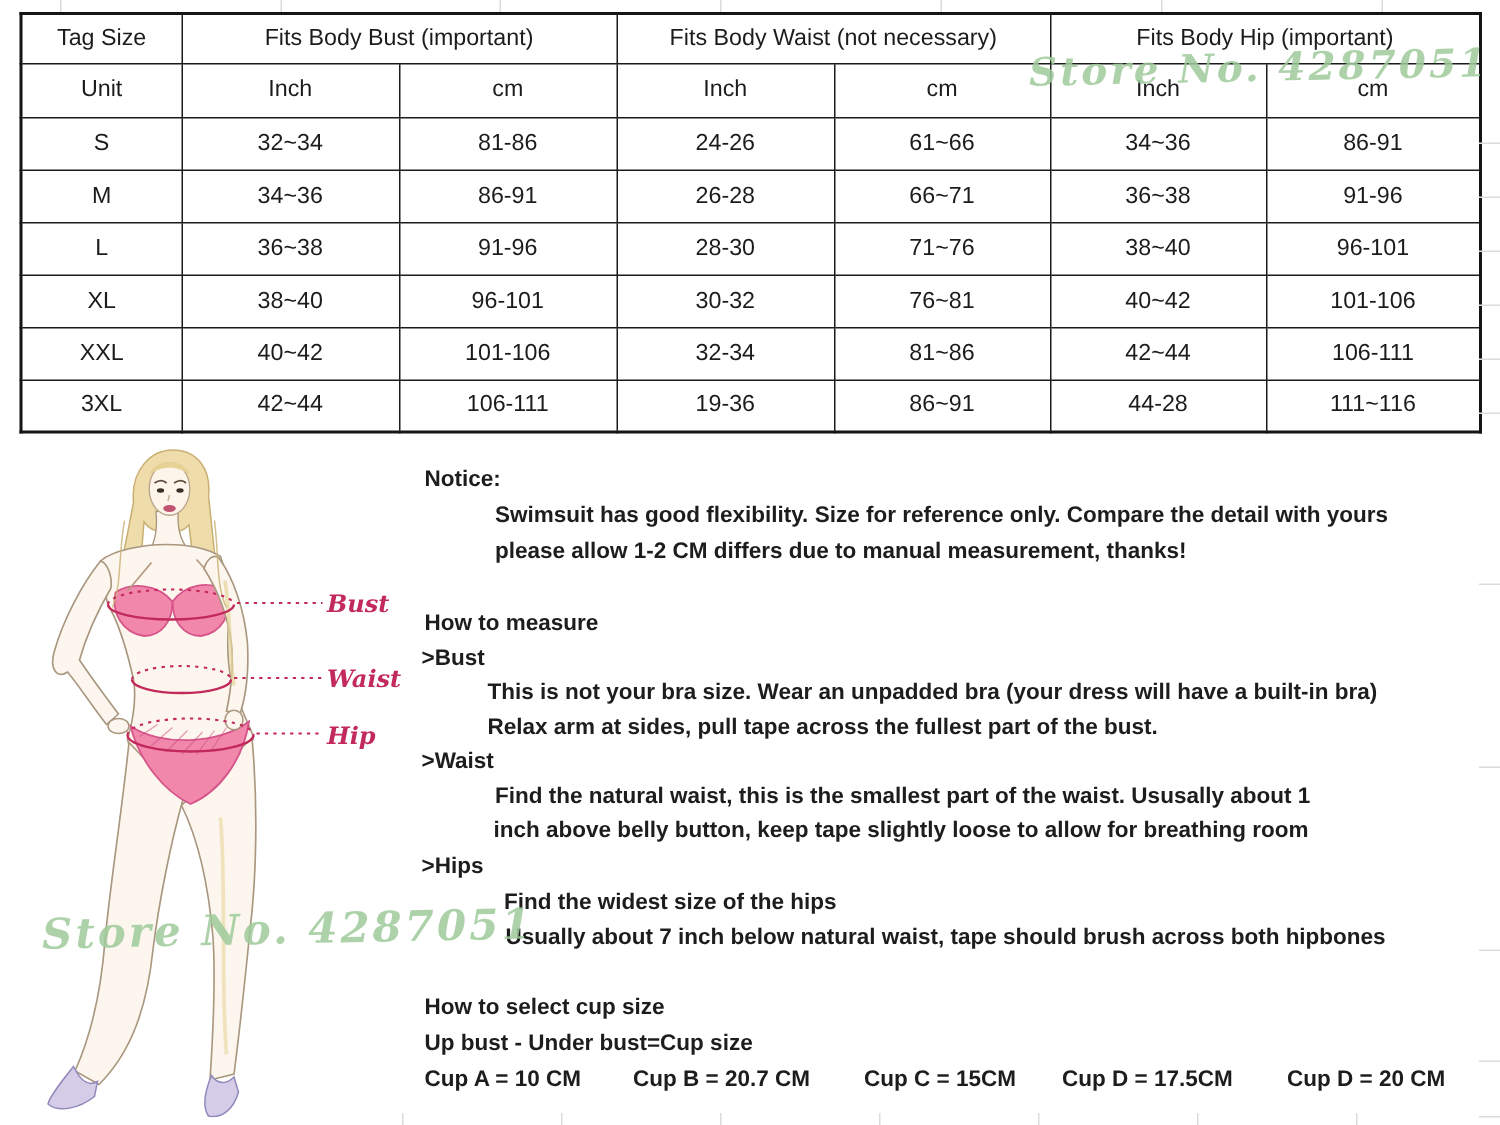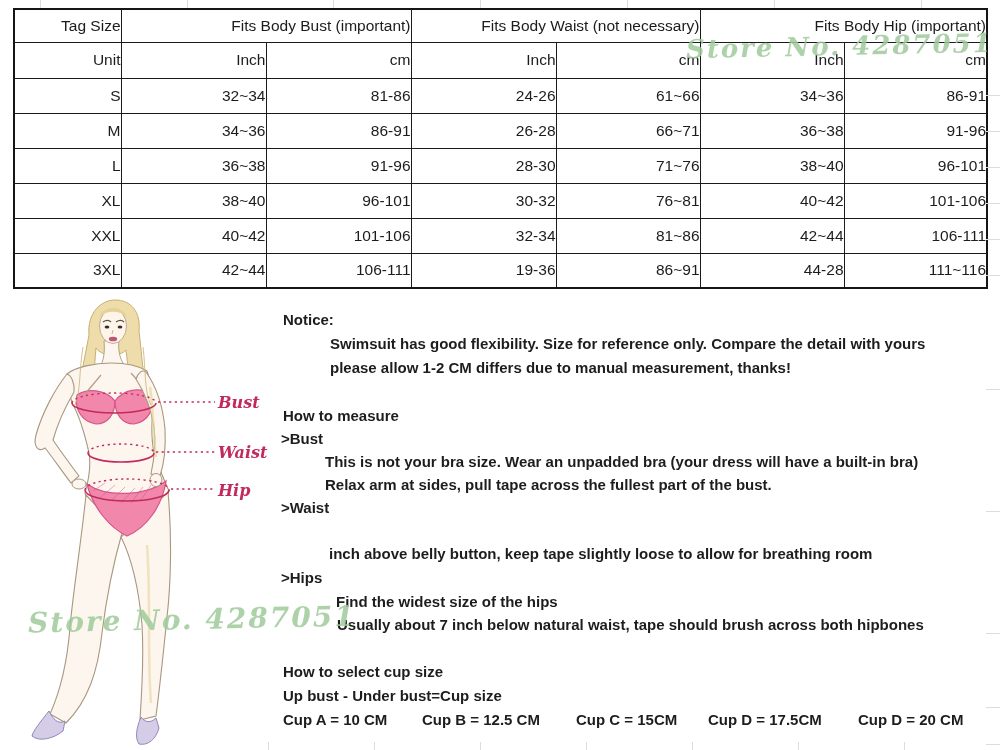--- a/index.html
+++ b/index.html
@@ -7,21 +7,21 @@
     width:1000px;height:750px;position:relative;overflow:hidden;
     background:#ffffff;font-family:"Liberation Sans",sans-serif;
   }
   
   table.size{
     position:absolute;left:13px;top:8px;width:973px;
     border-collapse:collapse;table-layout:fixed;
     border:2px solid #151515;color:#1c1c1c;
   }
   table.size td{
-    border:1px solid #1b1b1b;text-align:right;vertical-align:middle;
+    border:1px solid #1b1b1b;text-align:center;vertical-align:middle;
     font-size:15.5px;padding:0;overflow:hidden;white-space:nowrap;
   }
   tr.r-head{height:33px;}
   tr.r-unit{height:36px;}
   tr.r-data{height:35px;}
   
   .wm{
     position:absolute;font-family:"DejaVu Serif",serif;font-style:italic;
     font-weight:bold;color:#9fcb9b;opacity:.85;letter-spacing:2px;
     white-space:nowrap;transform:rotate(-1.2deg);z-index:30;pointer-events:none;
@@ -235,26 +235,27 @@
 <div class="guide">
   <div class="gl" style="top:310px;left:0">Notice:</div>
   <div class="gl" style="top:334px;left:47px">Swimsuit has good flexibility. Size for reference only. Compare the detail with yours</div>
   <div class="gl" style="top:358px;left:47px">please allow 1-2 CM differs due to manual measurement, thanks!</div>
 
   <div class="gl" style="top:406px;left:0">How to measure</div>
   <div class="gl" style="top:429px;left:-2px">&gt;Bust</div>
   <div class="gl" style="top:475px;left:42px">Relax arm at sides, pull tape across the fullest part of the bust.</div>
   <div class="gl" style="top:452px;left:42px">This is not your bra size. Wear an unpadded bra (your dress will have a built-in bra)</div>
   <div class="gl" style="top:498px;left:-2px">&gt;Waist</div>
+  <div class="gl" style="top:521px;left:47px">Find the natural waist, this is the smallest part of the waist. Ususally about 1</div>
   <div class="gl" style="top:544px;left:46px">inch above belly button, keep tape slightly loose to allow for breathing room</div>
   <div class="gl" style="top:568px;left:-2px">&gt;Hips</div>
   <div class="gl" style="top:592px;left:53px">Find the widest size of the hips</div>
   <div class="gl" style="top:615px;left:54px">Usually about 7 inch below natural waist, tape should brush across both hipbones</div>
 
   <div class="gl" style="top:686px;left:0">Up bust - Under bust=Cup size</div>
   <div class="gl" style="top:662px;left:0">How to select cup size</div>
 
   <div class="gl" style="top:710px;left:0px">Cup A = 10 CM</div>
-  <div class="gl" style="top:710px;left:139px">Cup B = 12.5 CM</div>
+  <div class="gl" style="top:710px;left:139px">Cup B = 20.7 CM</div>
   <div class="gl" style="top:710px;left:293px">Cup C = 15CM</div>
   <div class="gl" style="top:710px;left:425px">Cup D = 17.5CM</div>
   <div class="gl" style="top:710px;left:575px">Cup D = 20 CM</div>
 </div>
 
 </body></html>

